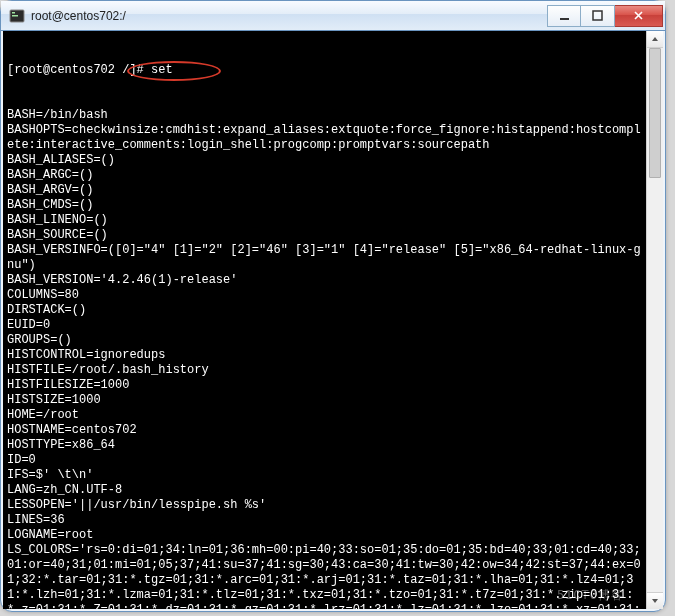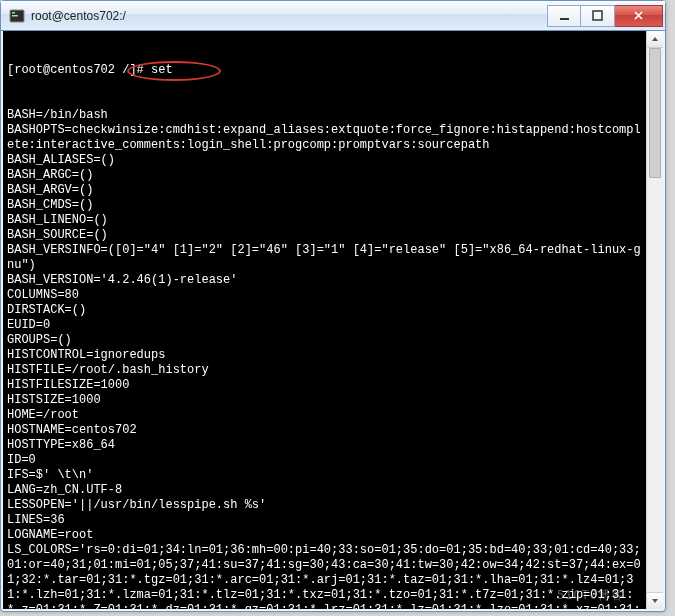--- a/index.html
+++ b/index.html
@@ -11,21 +11,21 @@
       overflow: hidden;
       position: relative;
     }
     .window {
       position: absolute;
       top: 0;
       left: 0;
       width: 666px;
       height: 612px;
       border: 1px solid #6a94bf;
-      border-radius: 4px;
+      border-radius: 12px;
       background: #eef4fa;
       box-shadow: 0 0 4px rgba(0,0,0,.25);
     }
     .titlebar {
       height: 30px;
       background: linear-gradient(to bottom, #f8fbff 0%, #e3edf8 45%, #cfe0f3 46%, #e2edf8 100%);
       display: flex;
       align-items: center;
       padding: 0 2px 0 8px;
       border-bottom: 1px solid #6a94bf;

